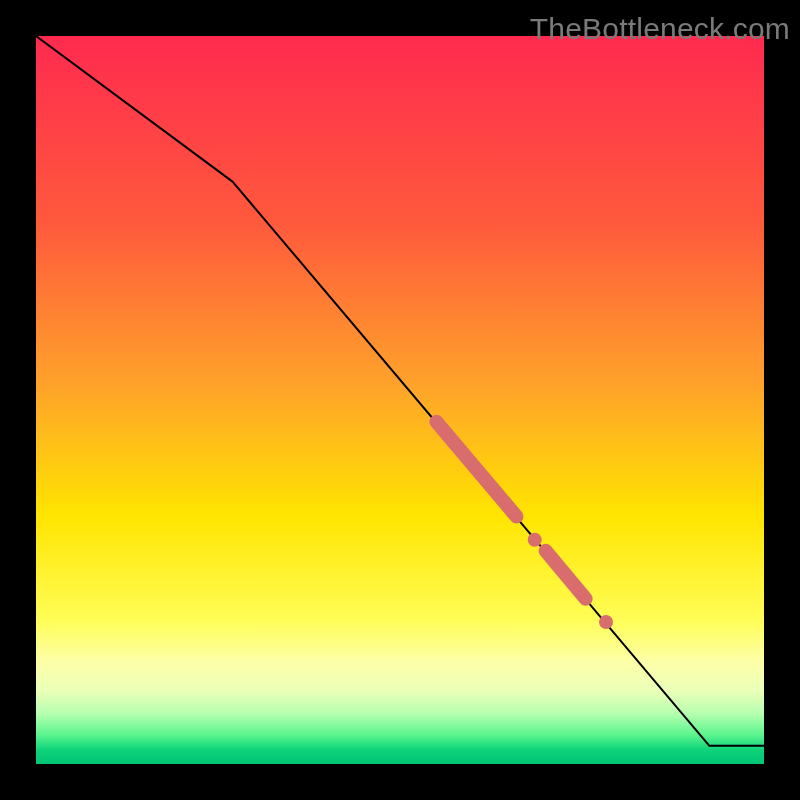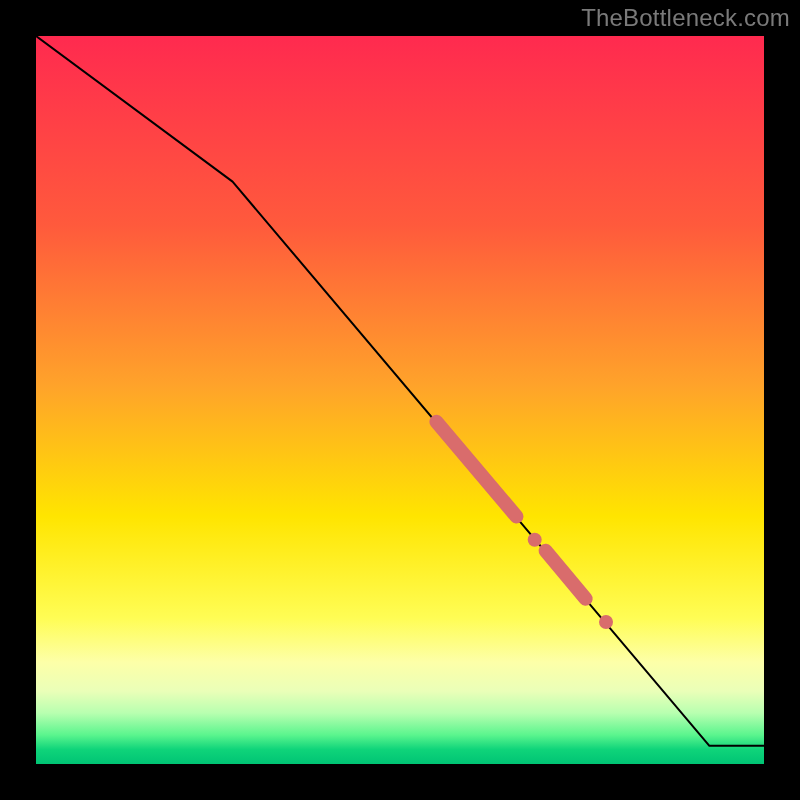--- a/index.html
+++ b/index.html
@@ -37,24 +37,24 @@
   svg.lines {
     position: absolute;
     left: 0;
     top: 0;
     width: 728px;
     height: 728px;
     overflow: visible;
   }
   .watermark {
     position: absolute;
-    top: 4px;
+    top: 12px;
     right: 10px;
     color: #7a7a7a;
-    font-size: 24px;
+    font-size: 30px;
     letter-spacing: 0.2px;
     font-weight: 400;
     user-select: none;
   }
 </style>
 </head>
 <body>
 
 <div class="frame">
   <div class="plot">

